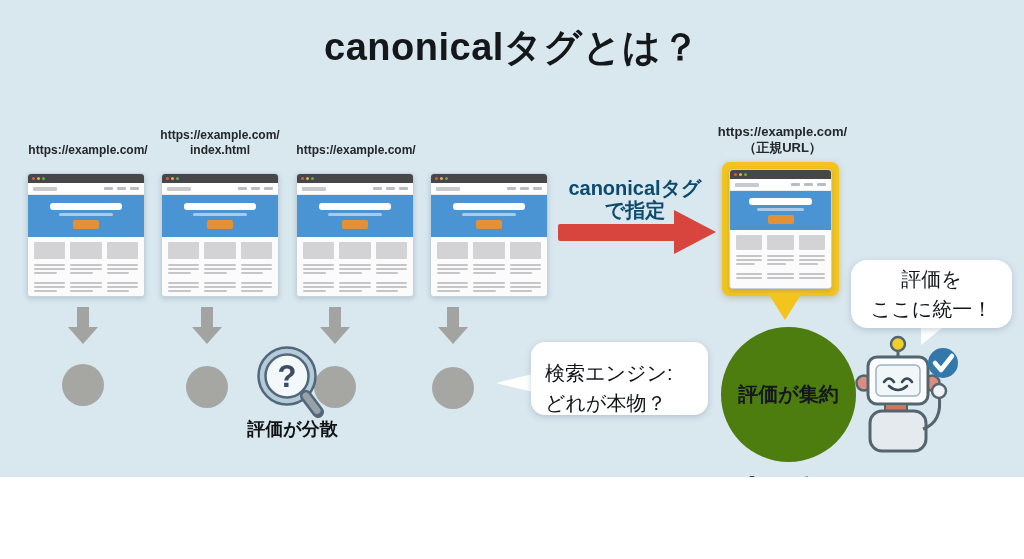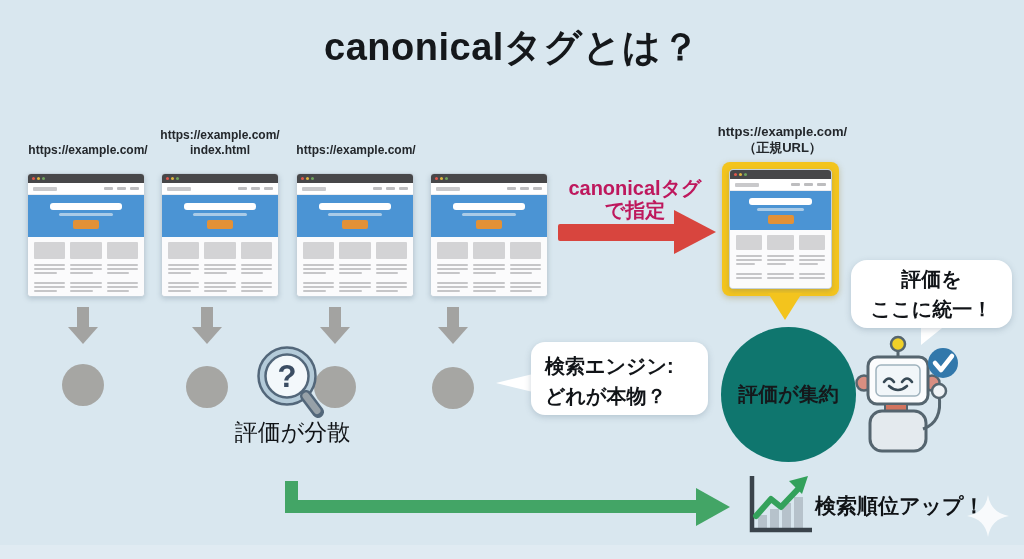--- a/index.html
+++ b/index.html
@@ -1,18 +1,18 @@
 <!DOCTYPE html>
 <html><head>
 <meta charset="utf-8">
 <style>
   * { margin:0; padding:0; box-sizing:border-box; }
   html,body { width:1024px; height:559px; }
   body { font-family:"Liberation Sans", sans-serif; }
-  #stage { position:relative; width:1024px; height:559px; background:#d9e7ef; overflow:hidden; }
+  #stage { position:relative; width:1024px; height:477px; background:#d9e7ef; overflow:hidden; }
   .abs { position:absolute; }
   .multiline { white-space:pre-line; }
 
   
   .page-title { top:22px; left:0; width:100%; text-align:center; font-size:38px; font-weight:800; color:#15181b; letter-spacing:.5px; }
   .page-subtitle { top:70px; left:0; width:100%; text-align:center; font-size:25px; font-weight:700; color:#17191c; }
 
   
   .url-label { top:118px; height:40px; display:flex; align-items:flex-end; justify-content:center; text-align:center;
                font-size:12px; font-weight:700; color:#23272b; line-height:1.25; }
@@ -43,48 +43,48 @@
   .b-line.short { width:72%; }
   .b-gap { height:4px; }
 
   
   .down-arrow { width:30px; top:307px; display:flex; flex-direction:column; align-items:center; }
   .down-arrow .stem { width:12px; height:20px; background:#a3a3a1; }
   .down-arrow .head { width:0; height:0; border-left:15px solid transparent; border-right:15px solid transparent; border-top:17px solid #a3a3a1; }
   .gray-circle { width:42px; height:42px; border-radius:50%; background:#a6a6a3; }
 
   
-  .dispersed-label { left:230px; top:417px; width:125px; text-align:center; font-size:23px; font-weight:400; color:#101316; }
+  .dispersed-label { left:230px; top:417px; width:125px; text-align:center; font-size:18px; font-weight:700; color:#101316; }
 
   
   .bubble { background:#ffffff; border-radius:14px; box-shadow:0 2px 6px rgba(96,118,138,.30);
-            font-weight:700; color:#111418; font-size:20px; line-height:1.5; }
-  .bubble.search-engine { left:531px; top:342px; width:177px; height:73px; padding:9px 14px; text-align:left; }
+            font-weight:400; color:#111418; font-size:20px; line-height:1.5; }
+  .bubble.search-engine { left:531px; top:342px; width:177px; height:73px; padding:16px 14px; text-align:left; }
   .bubble-tail-left { left:496px; top:374px; width:0; height:0;
             border-top:9px solid transparent; border-bottom:9px solid transparent; border-right:37px solid #ffffff; }
   .bubble.robot { left:851px; top:260px; width:161px; height:68px; display:flex; align-items:center; justify-content:center;
             text-align:center; border-radius:16px; }
   .bubble-tail-down { left:921px; top:324px; width:0; height:0;
             border-right:26px solid transparent; border-top:21px solid #ffffff; }
 
   
   .canonical-label { left:557px; top:177px; width:156px; text-align:center; font-size:20px; font-weight:800;
-                     color:#be185d; line-height:1.1; }
+                     color:#0c4a6e; line-height:1.1; }
   .red-stem { left:558px; top:224px; width:120px; height:17px; background:#d8453e; border-radius:2px; }
   .red-head { left:674px; top:210px; width:0; height:0;
               border-top:22px solid transparent; border-bottom:22px solid transparent; border-left:42px solid #d8453e; }
 
   
   .canonical-frame { left:722px; top:162px; width:117px; height:134px; background:#f3c41d; border-radius:8px;
                      padding:7px; box-shadow:0 2px 6px rgba(150,120,30,.35); }
   .frame-pointer { left:768px; top:293px; width:0; height:0;
                    border-left:17px solid transparent; border-right:17px solid transparent; border-top:27px solid #f3c41d; }
 
   
-  .aggregated-circle { left:721px; top:327px; width:135px; height:135px; border-radius:50%; background:#0f766e;
+  .aggregated-circle { left:721px; top:327px; width:135px; height:135px; border-radius:50%; background:#4d7c0f;
                        display:flex; align-items:center; justify-content:center; font-size:20px; font-weight:800; color:#15181b; }
 
   
   .green-v { left:285px; top:481px; width:13px; height:28px; background:#43a566; }
   .green-h { left:285px; top:500px; width:413px; height:13px; background:#43a566; }
   .green-head { left:696px; top:488px; width:0; height:0;
                 border-top:19px solid transparent; border-bottom:19px solid transparent; border-left:34px solid #43a566; }
 
   
   .ranking-label { left:815px; top:492px; font-size:21px; font-weight:800; color:#101316; }

